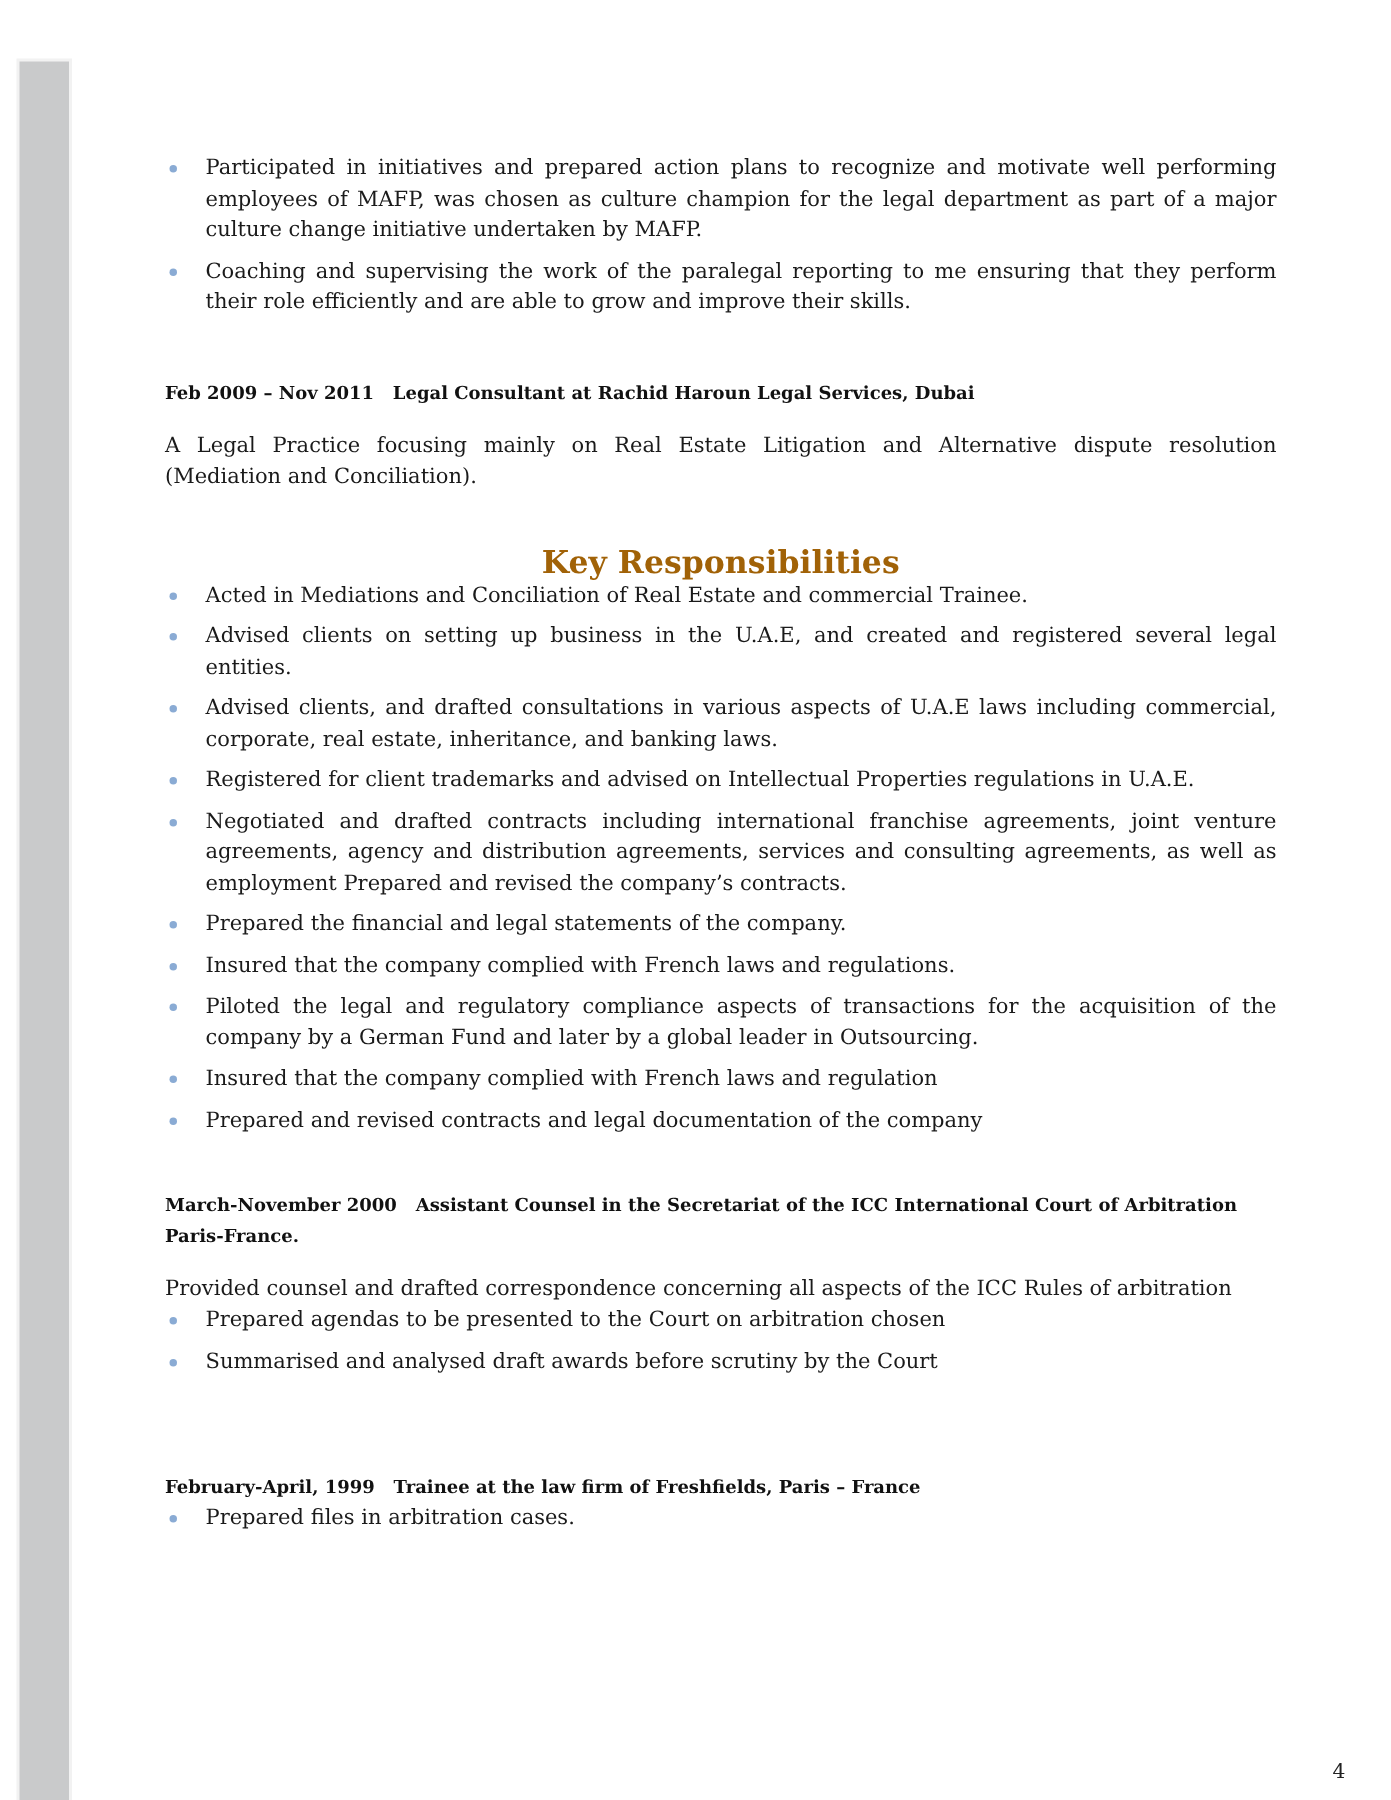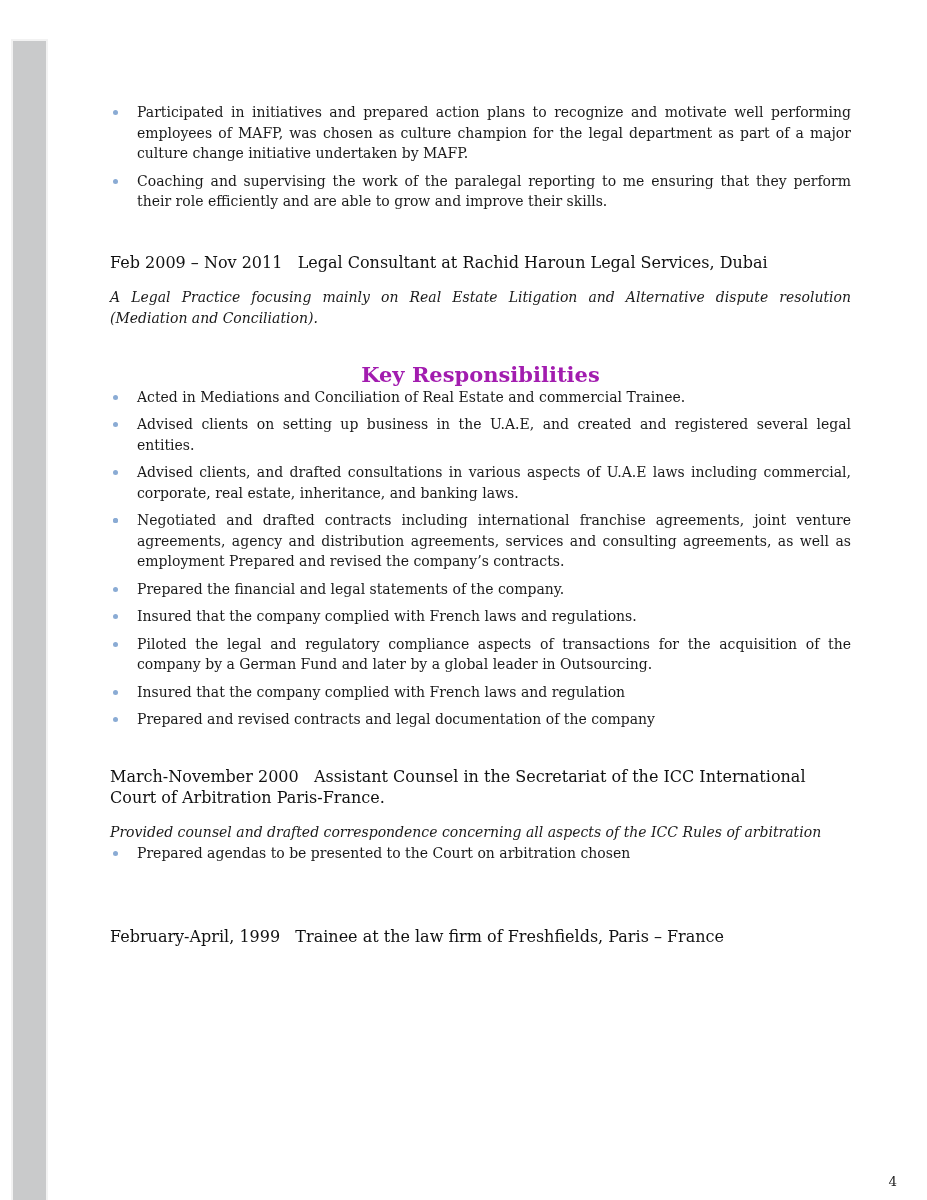--- a/index.html
+++ b/index.html
@@ -48,38 +48,37 @@
   .dot {
     position: absolute;
     left: 3px;
     top: 8px;
     width: 5px;
     height: 5px;
     border-radius: 50%;
     background: #8aabd4;
   }
   .job-heading {
-    font-weight: normal;
-    font-size: 16px;
+    font-weight: bold;
+    font-size: 12px;
     line-height: 21px;
     margin: 0;
     white-space: pre-wrap;
     color: #111111;
   }
   .para {
     font-size: 14px;
     line-height: 21px;
     margin: 0;
-    font-style: italic;
   }
   .justified { text-align: justify; }
   .key-title {
     font-size: 21px;
     font-weight: bold;
-    color: #a21caf;
+    color: #a16207;
     text-align: center;
     margin: 0;
   }
   
   .mt-heading-1 { margin-top: 40px; }
   .mt-para     { margin-top: 14px; }
   .mt-key      { margin-top: 33px; }
   .mt-list     { margin-top: 19px; }
   .mt-france   { margin-top: 46px; }
   .mt-icc      { margin-top: 36px; }
@@ -124,20 +123,21 @@
       <li>
         <span class="dot"></span>
         <span>Advised clients on setting up business in the U.A.E, and created and registered several legal entities.</span>
       </li>
       <li>
         <span class="dot"></span>
         <span>Advised clients, and drafted consultations in various aspects of U.A.E laws including commercial, corporate, real estate, inheritance, and banking laws.</span>
       </li>
       <li>
         <span class="dot"></span>
+        <span>Registered for client trademarks and advised on Intellectual Properties regulations in U.A.E.</span>
       </li>
       <li>
         <span class="dot"></span>
         <span>Negotiated and drafted contracts including international franchise agreements, joint venture agreements, agency and distribution agreements, services and consulting agreements, as well as employment Prepared and revised the company’s contracts.</span>
       </li>
       <li>
         <span class="dot"></span>
         <span>Prepared the financial and legal statements of the company.</span>
       </li>
       <li>
@@ -161,20 +161,30 @@
       </li>
     </ul>
 
     <p class="job-heading mt-icc">March-November 2000   Assistant Counsel in the Secretariat of the ICC International Court of Arbitration Paris-France.</p>
     <p class="para mt-para">Provided counsel and drafted correspondence concerning all aspects of the ICC Rules of arbitration</p>
     <ul class="bullets mt-list">
       <li>
         <span class="dot"></span>
         <span>Prepared agendas to be presented to the Court on arbitration chosen</span>
       </li>
+      <li>
+        <span class="dot"></span>
+        <span>Summarised and analysed draft awards before scrutiny by the Court</span>
+      </li>
     </ul>
 
     <p class="job-heading mt-fresh">February-April, 1999   Trainee at the law firm of Freshfields, Paris – France</p>
+    <ul class="bullets mt-list">
+      <li>
+        <span class="dot"></span>
+        <span>Prepared files in arbitration cases.</span>
+      </li>
+    </ul>
 
   </div>
 
   <div class="page-number">4</div>
 </div>
 
 </body></html>

